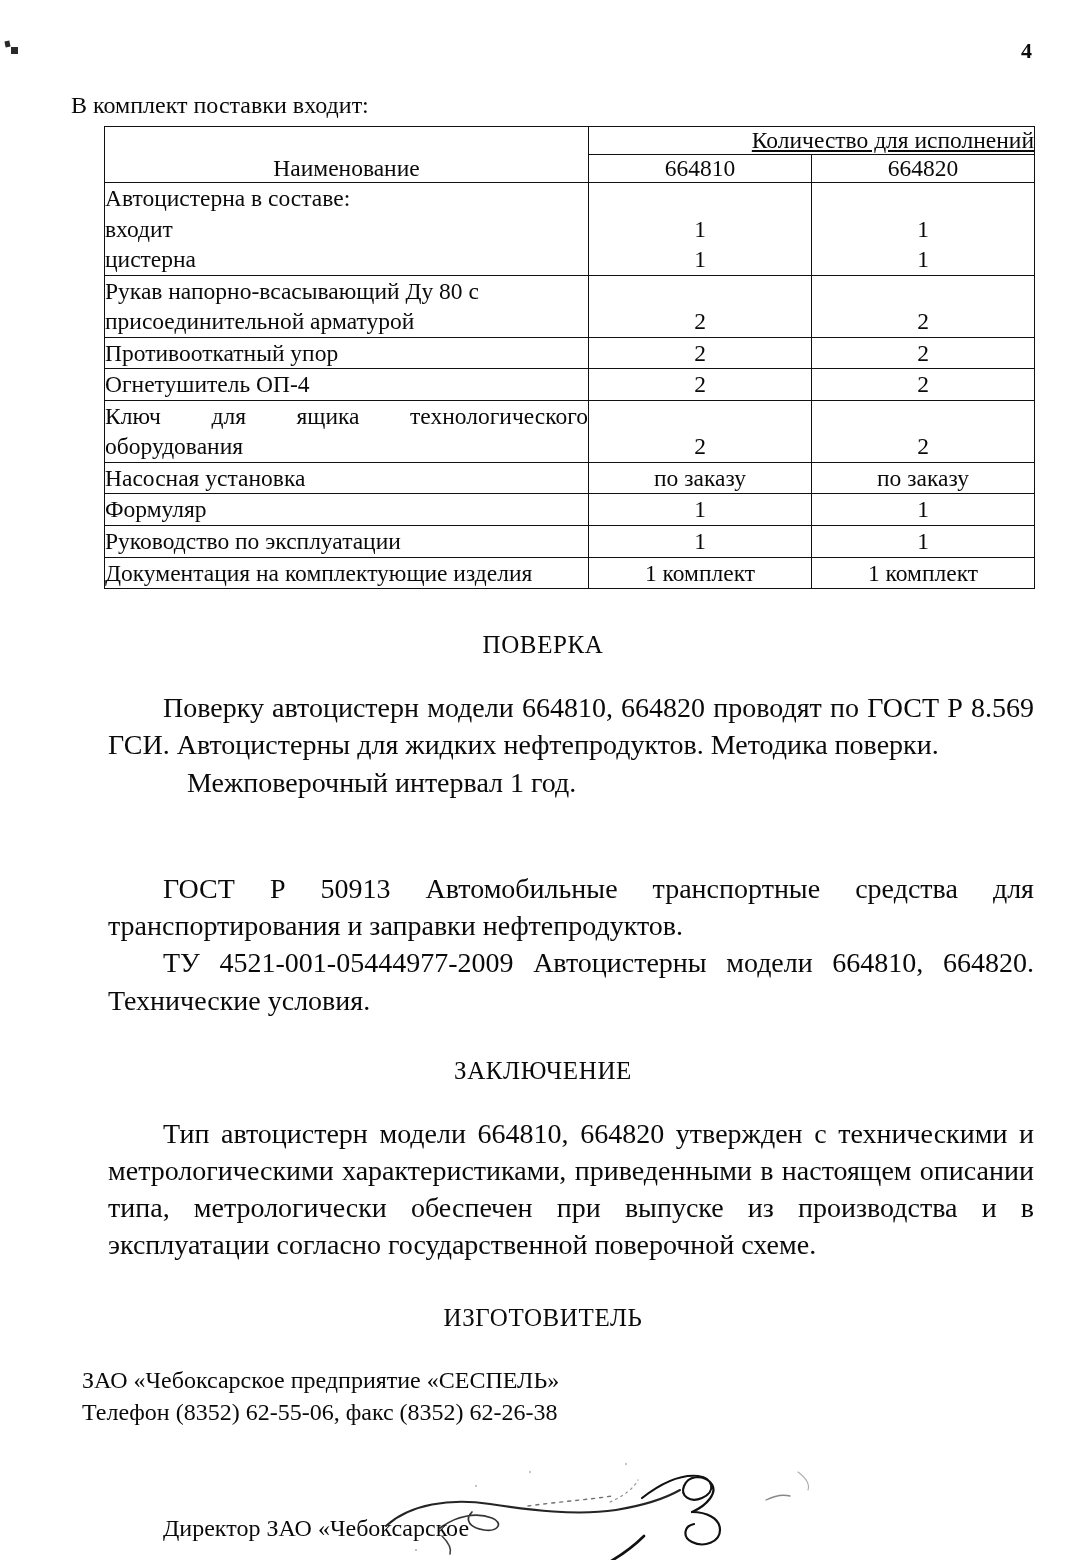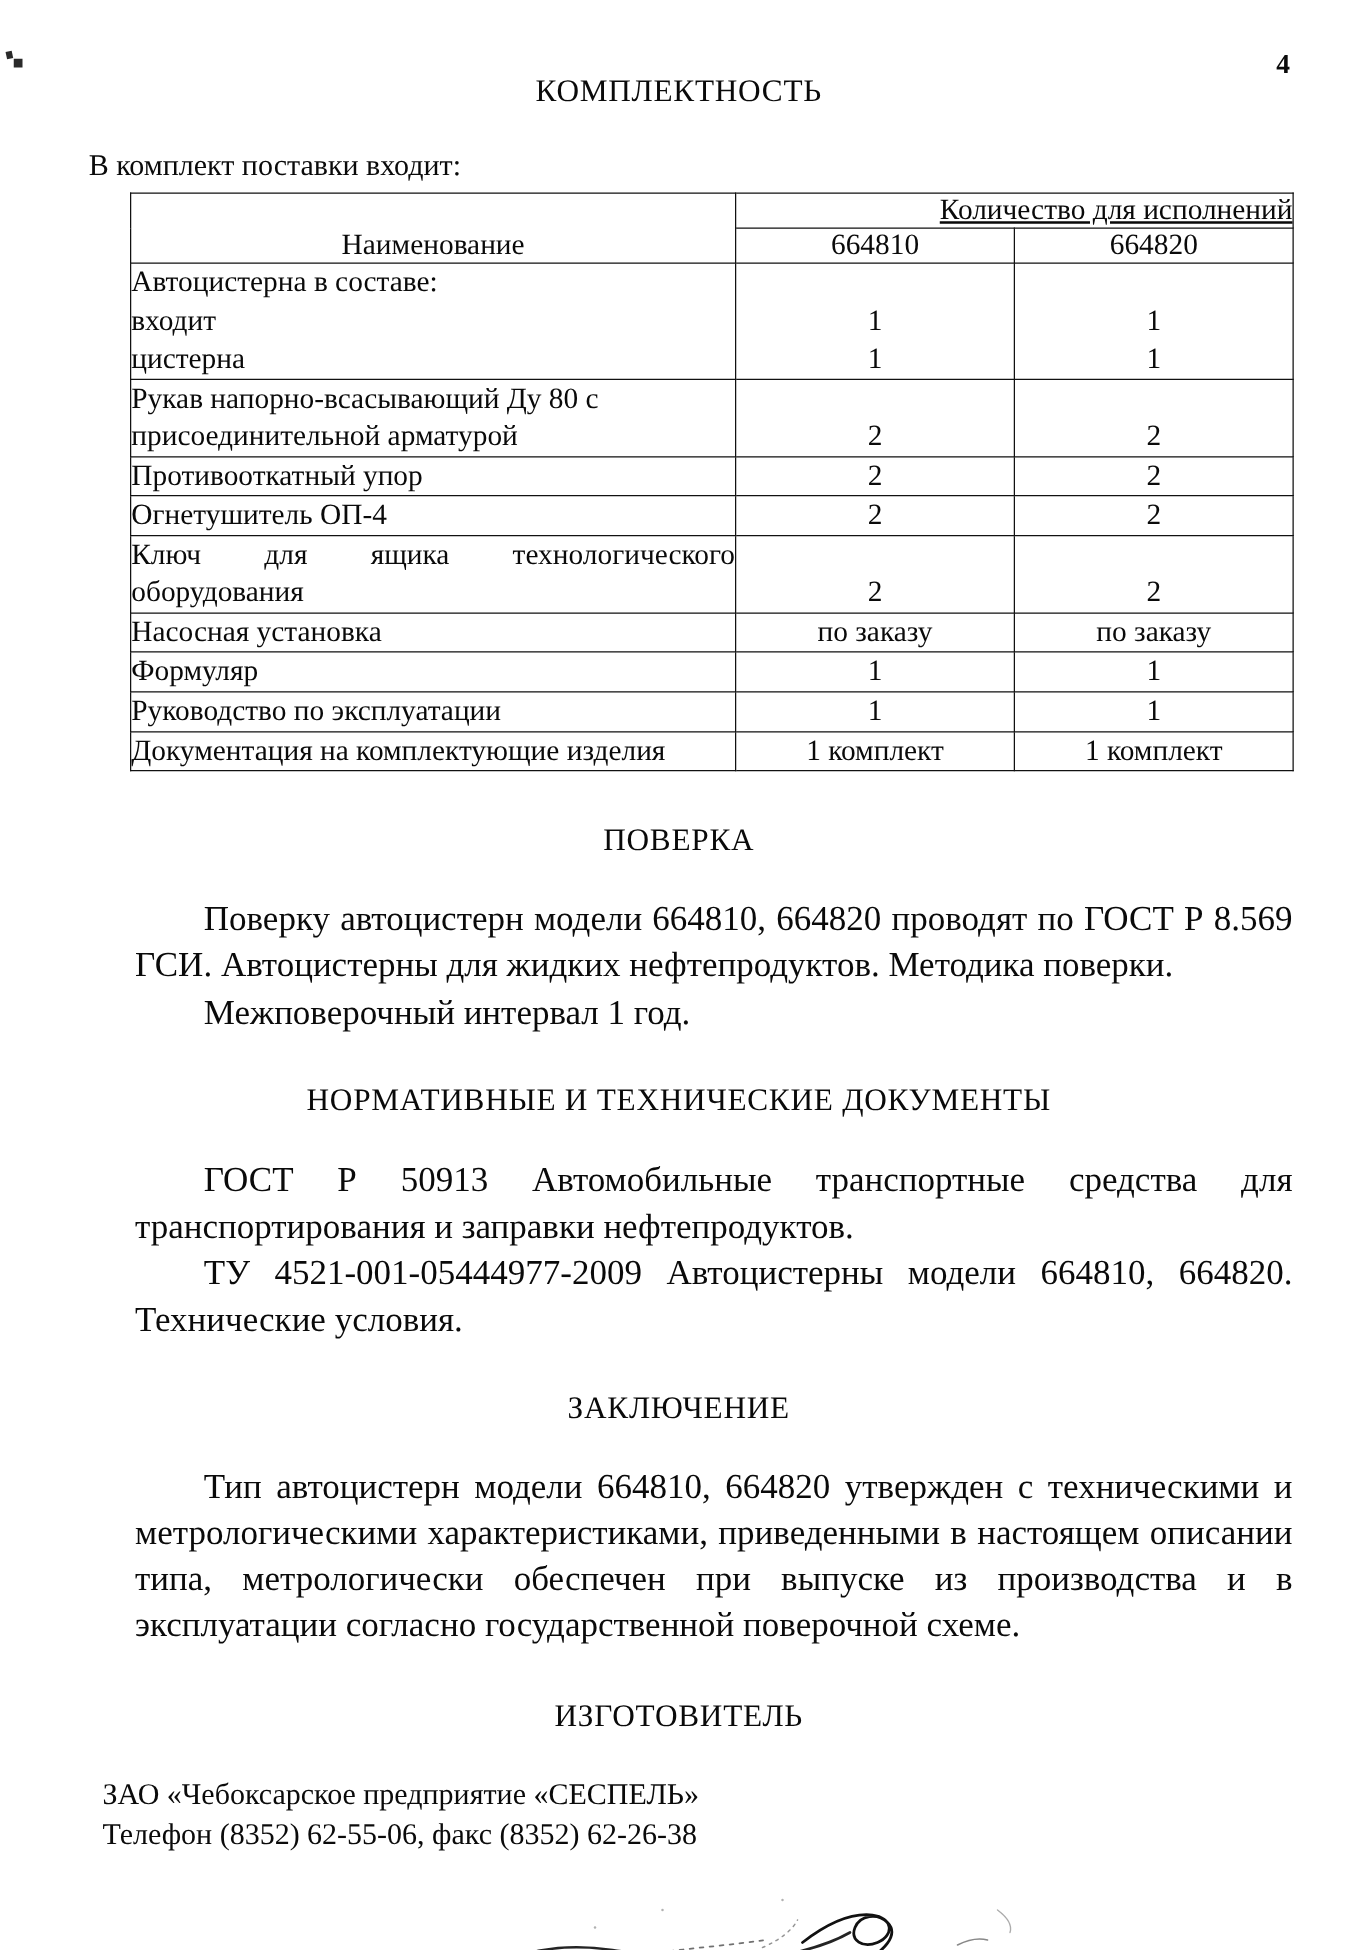--- a/index.html
+++ b/index.html
@@ -122,20 +122,21 @@
     line-height: 1.33;
     margin: 0;
     padding: 0 52px 0 108px;
     text-align: justify;
     text-align-last: left;
     text-indent: 55px;
   }
   .para.plain {
     text-align: right;
     text-align-last: left;
+    margin-left: 24px;
   }
 
   
   .maker-block {
     padding: 0 56px 0 82px;
     font-size: 24px;
     line-height: 1.34;
   }
   .maker-line { margin: 0; }
   .maker-line.just {
@@ -170,21 +171,20 @@
 <div id="page">
 
   <div class="speck speck-a"></div>
   <div class="speck speck-b"></div>
 
   <div class="page-number">4</div>
 
   <div class="content">
 
     <div style="height:60px"></div>
-    <h1 class="section-heading">КОМПЛЕКТНОСТЬ</h1>
 
     <div style="height:32px"></div>
     <p class="lead-line">В комплект поставки входит:</p>
 
     <div style="height:7px"></div>
     <div class="table-wrap">
       <table class="kit">
         <colgroup>
           <col class="c-name">
             <col class="c-q1">
@@ -316,21 +316,20 @@
       </table>
     </div>
 
     <div style="height:42px"></div>
     <h2 class="section-heading">ПОВЕРКА</h2>
     <div style="height:30px"></div>
     <p class="para">Поверку автоцистерн модели 664810, 664820 проводят по ГОСТ Р 8.569 ГСИ. Автоцистерны для жидких нефтепродуктов. Методика поверки.</p>
     <p class="para plain">Межповерочный интервал 1 год.</p>
 
     <div style="height:38px"></div>
-    <h2 class="section-heading">НОРМАТИВНЫЕ И ТЕХНИЧЕСКИЕ ДОКУМЕНТЫ</h2>
     <div style="height:31px"></div>
     <p class="para">ГОСТ Р 50913 Автомобильные транспортные средства для транспортирования и заправки нефтепродуктов.</p>
     <p class="para">ТУ 4521-001-05444977-2009  Автоцистерны модели 664810, 664820. Технические условия.</p>
 
     <div style="height:38px"></div>
     <h2 class="section-heading">ЗАКЛЮЧЕНИЕ</h2>
     <div style="height:30px"></div>
     <p class="para">Тип автоцистерн модели 664810, 664820 утвержден с техническими и метрологическими характеристиками, приведенными в настоящем описании типа, метрологически обеспечен при выпуске из производства и в эксплуатации согласно государственной поверочной схеме.</p>
 
     <div style="height:40px"></div>

